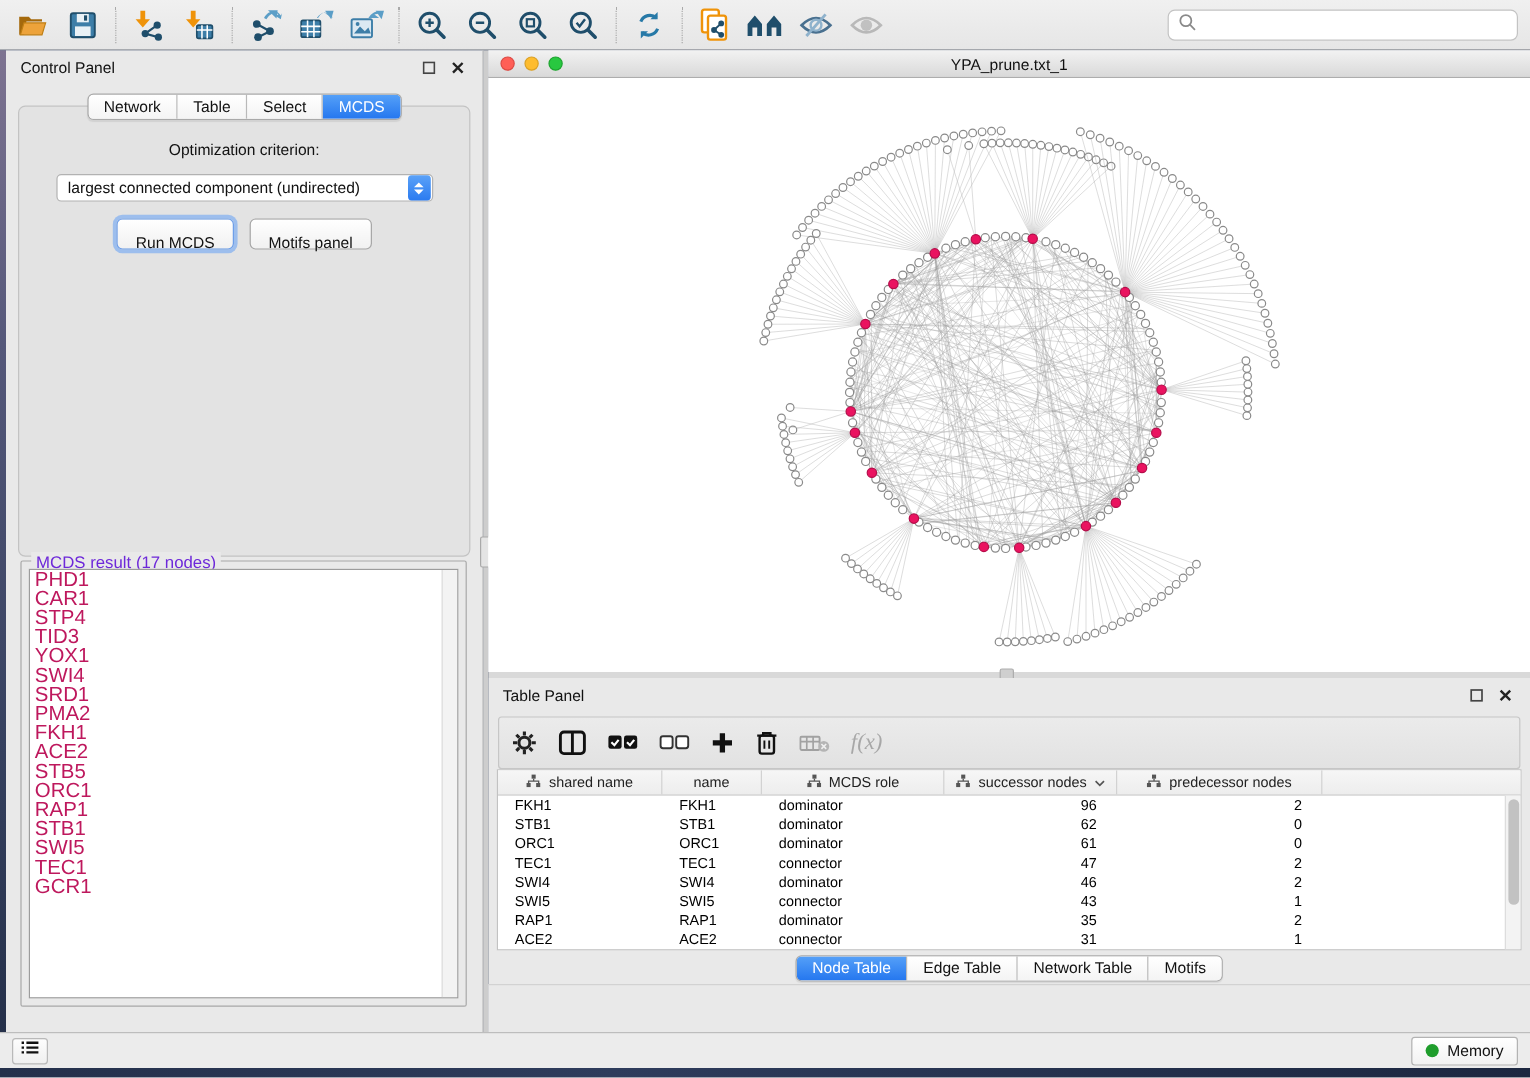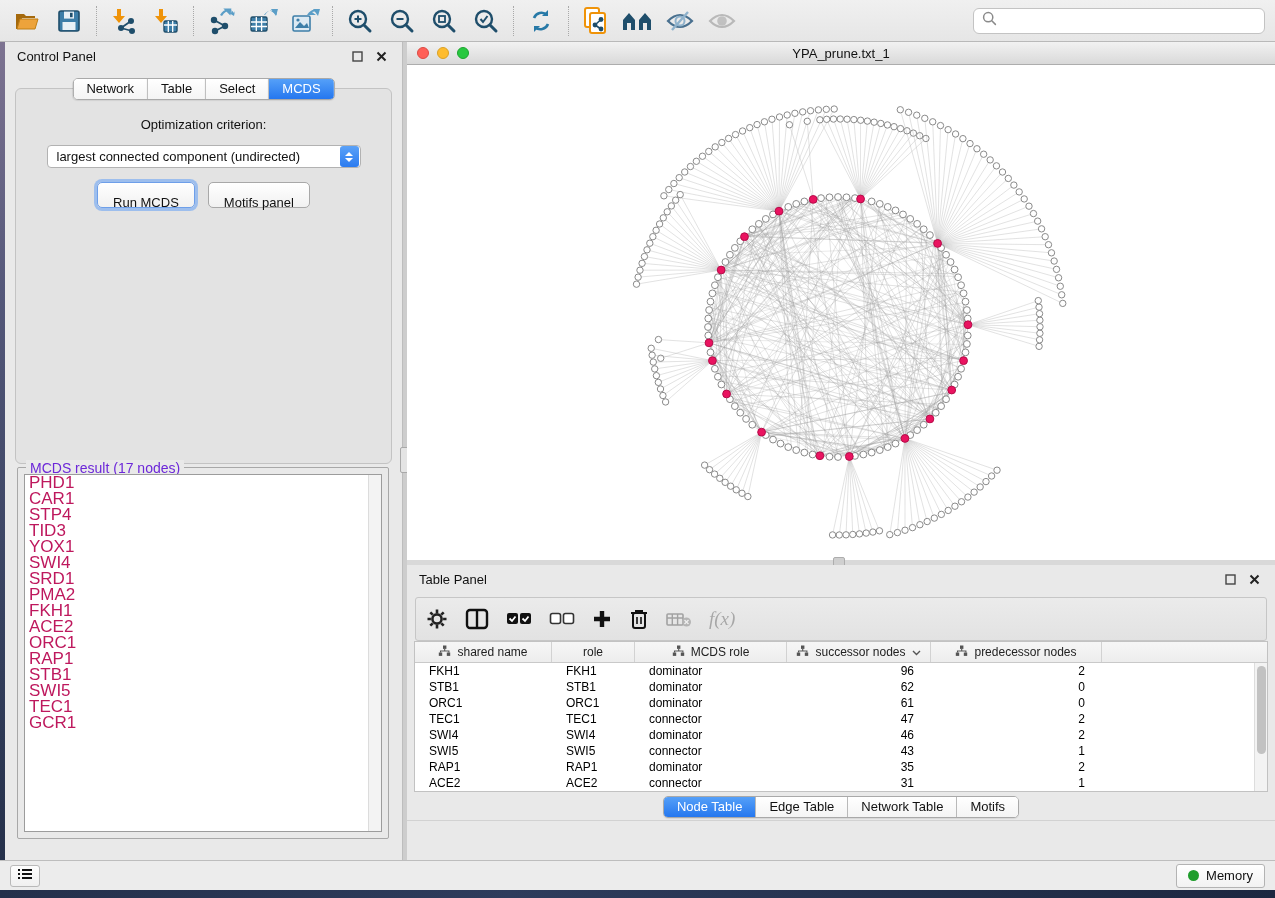--- a/index.html
+++ b/index.html
@@ -358,20 +358,21 @@
             <div class="mcds-item">PHD1</div>
             <div class="mcds-item">CAR1</div>
             <div class="mcds-item">STP4</div>
             <div class="mcds-item">TID3</div>
             <div class="mcds-item">YOX1</div>
             <div class="mcds-item">SWI4</div>
             <div class="mcds-item">SRD1</div>
             <div class="mcds-item">PMA2</div>
             <div class="mcds-item">FKH1</div>
             <div class="mcds-item">ACE2</div>
+            <div class="mcds-item">STB5</div>
             <div class="mcds-item">ORC1</div>
             <div class="mcds-item">RAP1</div>
             <div class="mcds-item">STB1</div>
             <div class="mcds-item">SWI5</div>
             <div class="mcds-item">TEC1</div>
             <div class="mcds-item">GCR1</div>
           </div>
         <div class="mcds-scroll"></div>
       </div>
     </div>
@@ -1205,21 +1206,21 @@
           <div class="th" style="width: 137px; flex: 0 0 auto;">
             <span><svg width="13" height="12" viewBox="0 0 13 12">
                 <rect x="5" y="0.5" width="3.4" height="3.4" fill="#555"></rect>
                 <rect x="0.8" y="7.5" width="3.4" height="3.4" fill="#555"></rect>
                 <rect x="8.8" y="7.5" width="3.4" height="3.4" fill="#555"></rect>
                 <path d="M6.7 4v2M2.5 7.5V6h8.4v1.5" fill="none" stroke="#555" stroke-width="1.1"></path>
               </svg></span>
             <span>shared name</span>
           </div>
           <div class="th" style="width: 83px; flex: 0 0 auto;">
-            <span>role</span>
+            <span>name</span>
           </div>
           <div class="th" style="width: 152px; flex: 0 0 auto;">
             <span><svg width="13" height="12" viewBox="0 0 13 12">
                 <rect x="5" y="0.5" width="3.4" height="3.4" fill="#555"></rect>
                 <rect x="0.8" y="7.5" width="3.4" height="3.4" fill="#555"></rect>
                 <rect x="8.8" y="7.5" width="3.4" height="3.4" fill="#555"></rect>
                 <path d="M6.7 4v2M2.5 7.5V6h8.4v1.5" fill="none" stroke="#555" stroke-width="1.1"></path>
               </svg></span>
             <span>MCDS role</span>
           </div>

